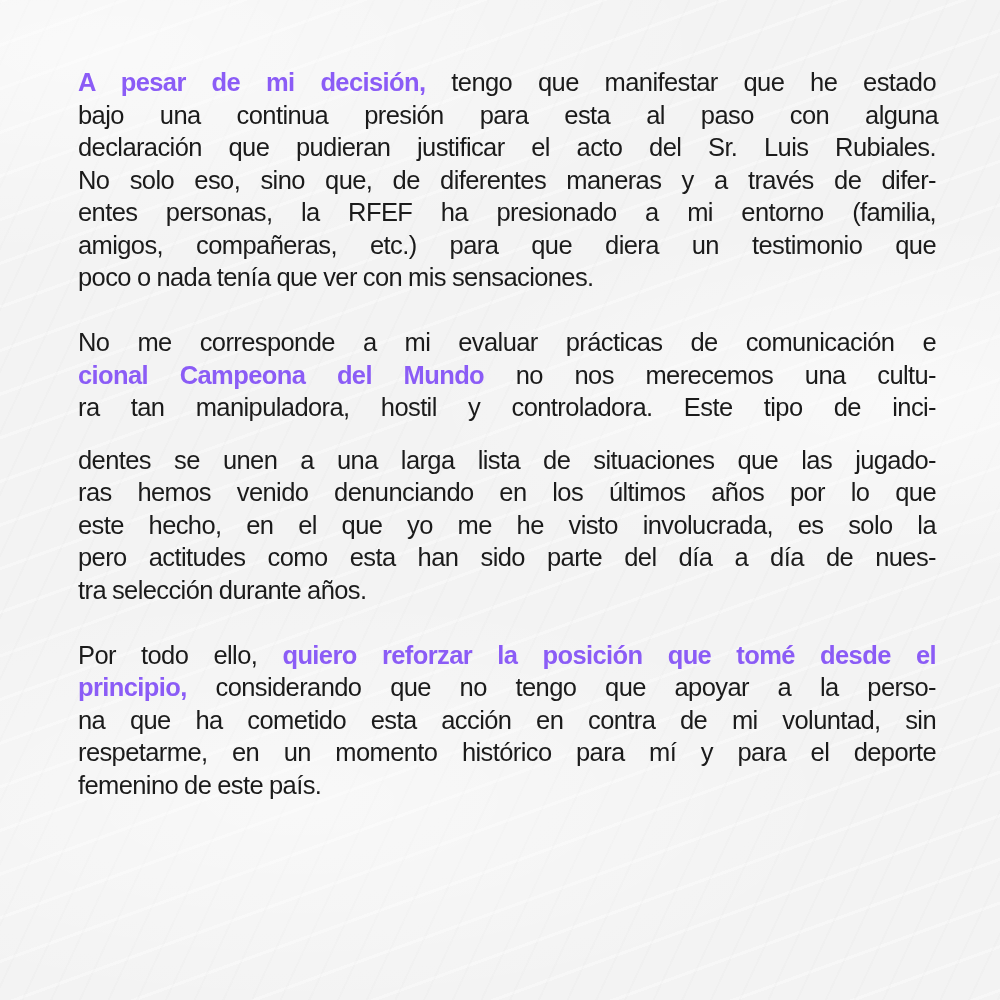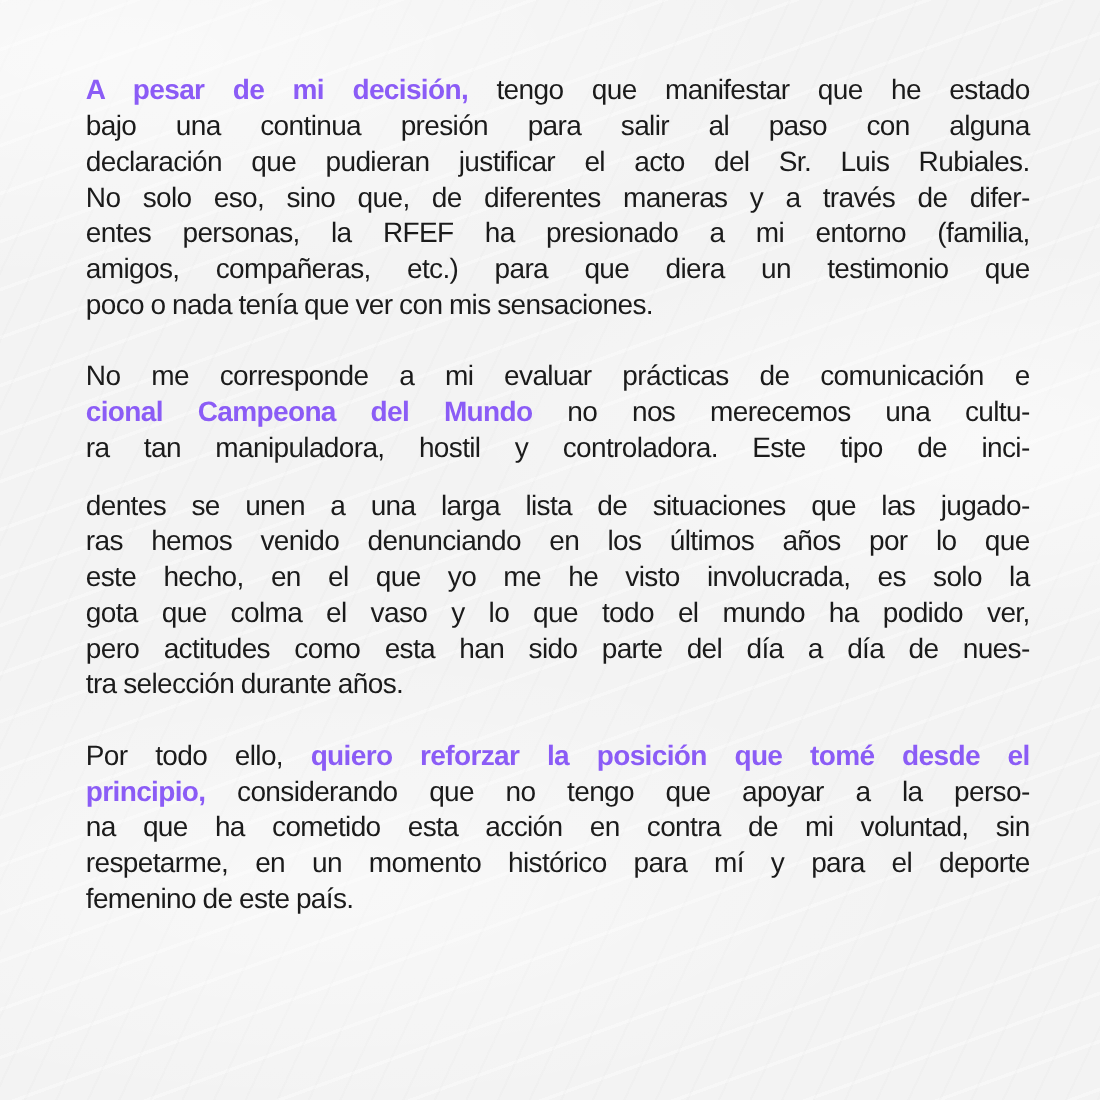--- a/index.html
+++ b/index.html
@@ -60,36 +60,35 @@
   </style>
 </head>
 <body>
 
 <div class="bg-texture"></div>
 
 <div class="statement">
 
   <p class="paragraph">
     <span class="line" style="display: block; white-space: nowrap; width: 858px; word-spacing: 19.35px;"><span class="bold">A pesar de mi decisión,</span><span> tengo que manifestar que he estado</span></span>
-    <span class="line" style="display: block; white-space: nowrap; width: 858px; word-spacing: 29.5347px;"><span>bajo una continua presión para salir al paso con alguna</span></span>
+    <span class="line" style="display: block; white-space: nowrap; width: 858px; word-spacing: 29.5347px;"><span>bajo una continua presión para esta al paso con alguna</span></span>
     <span class="line" style="display: block; white-space: nowrap; width: 858px; word-spacing: 20.1962px;"><span>declaración que pudieran justificar el acto del Sr. Luis Rubiales.</span></span>
     <span class="line" style="display: block; white-space: nowrap; width: 858px; word-spacing: 13.7995px;"><span>No solo eso, sino que, de diferentes maneras y a través de difer-</span></span>
     <span class="line" style="display: block; white-space: nowrap; width: 858px; word-spacing: 22.0069px;"><span>entes personas, la RFEF ha presionado a mi entorno (familia,</span></span>
     <span class="line" style="display: block; white-space: nowrap; width: 858px; word-spacing: 26.5508px;"><span>amigos, compañeras, etc.) para que diera un testimonio que</span></span>
     <span class="line last"><span>poco o nada tenía que ver con mis sensaciones.</span></span>
   </p>
 
   <p class="paragraph">
     <span class="line" style="display: block; white-space: nowrap; width: 858px; word-spacing: 21.559px;"><span>No me corresponde a mi evaluar prácticas de comunicación e</span></span>
     <span class="line" style="display: block; white-space: nowrap; width: 858px; word-spacing: 25.1348px;"><span class="bold">cional Campeona del Mundo</span><span> no nos merecemos una cultu-</span></span>
     <span class="line" style="display: block; white-space: nowrap; width: 858px; word-spacing: 24.8142px;"><span>ra tan manipuladora, hostil y controladora. Este tipo de inci-</span></span>
     <span class="line" style="display: block; white-space: nowrap; width: 858px; word-spacing: 16.6108px; margin-top: 20px;"><span>dentes se unen a una larga lista de situaciones que las jugado-</span></span>
     <span class="line" style="display: block; white-space: nowrap; width: 858px; word-spacing: 19.3109px;"><span>ras hemos venido denunciando en los últimos años por lo que</span></span>
     <span class="line" style="display: block; white-space: nowrap; width: 858px; word-spacing: 18.2708px;"><span>este hecho, en el que yo me he visto involucrada, es solo la</span></span>
-    <span class="line" style="display: block; white-space: nowrap; width: 858px; word-spacing: 15.3353px;"><span>gota que colma el vaso y lo que todo el mundo ha podido ver,</span></span>
     <span class="line" style="display: block; white-space: nowrap; width: 858px; word-spacing: 15.651px;"><span>pero actitudes como esta han sido parte del día a día de nues-</span></span>
     <span class="line last"><span>tra selección durante años.</span></span>
   </p>
 
   <p class="paragraph">
     <span class="line" style="display: block; white-space: nowrap; width: 858px; word-spacing: 18.6844px;"><span>Por todo ello, </span><span class="bold">quiero reforzar la posición que tomé desde el</span></span>
     <span class="line" style="display: block; white-space: nowrap; width: 858px; word-spacing: 22.2448px;"><span class="bold">principio,</span><span> considerando que no tengo que apoyar a la perso-</span></span>
     <span class="line" style="display: block; white-space: nowrap; width: 858px; word-spacing: 18.2557px;"><span>na que ha cometido esta acción en contra de mi voluntad, sin</span></span>
     <span class="line" style="display: block; white-space: nowrap; width: 858px; word-spacing: 18.0234px;"><span>respetarme, en un momento histórico para mí y para el deporte</span></span>
     <span class="line last"><span>femenino de este país.</span></span>

